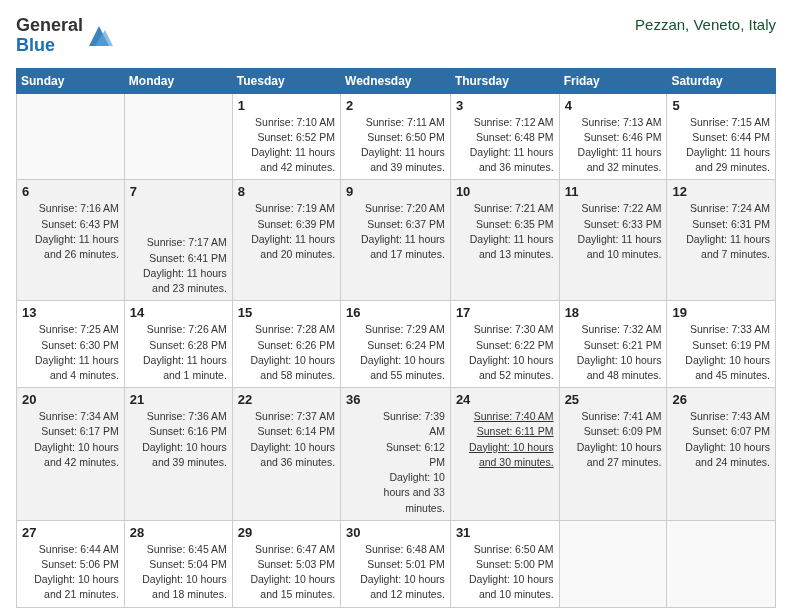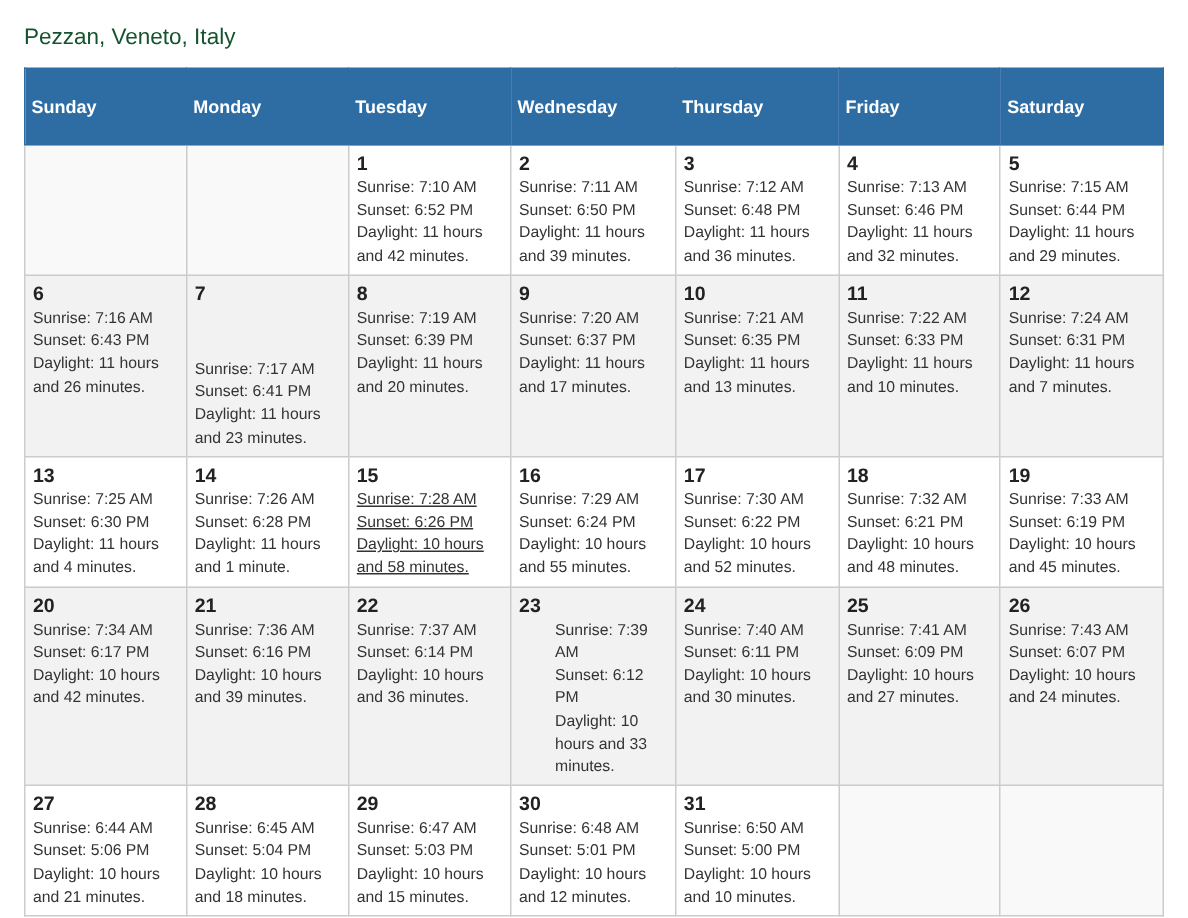--- a/index.html
+++ b/index.html
@@ -49,21 +49,21 @@
       color: #14532d;
     }
     table {
       width: 100%;
       border-collapse: collapse;
       font-size: 11px;
     }
     thead tr th {
       background: #2e6da4;
       color: #fff;
-      padding: 18px 4px;
+      padding: 5px 4px;
       text-align: left;
       font-size: 12px;
       font-weight: bold;
       border: 1px solid #2e6da4;
     }
     tbody tr {
       vertical-align: top;
     }
     tbody tr:nth-child(odd) {
       background: #fff;
@@ -82,29 +82,42 @@
       font-weight: bold;
       font-size: 13px;
       color: #222;
       display: block;
       margin-bottom: 2px;
     }
     .day-info {
       color: #333;
       line-height: 1.45;
       font-size: 10.5px;
+      text-align: right;
     }
     .empty-cell {
       background: #f9f9f9;
     }
   </style>
 </head>
 <body>
 
 <div class="header">
+  <div class="logo">
+    <div style="display:flex;align-items:center;">
+      <div style="line-height:1.1;">
+        <span class="logo-text-general">General</span><br>
+        <span class="logo-text-blue">Blue</span>
+      </div>
+      <svg class="logo-icon" viewBox="0 0 28 28" xmlns="http://www.w3.org/2000/svg">
+        <polygon points="4,24 14,4 24,24" fill="#1a6eb5" opacity="0.85"></polygon>
+        <polygon points="10,24 20,8 28,24" fill="#5ba3d9" opacity="0.7"></polygon>
+      </svg>
+    </div>
+  </div>
   <div class="title-block">
     <div class="location">Pezzan, Veneto, Italy</div>
   </div>
 </div>
 
 <table>
   <thead>
     <tr id="header-row">
         <th>Sunday</th>
         <th>Monday</th>
@@ -202,21 +215,21 @@
 Daylight: 11 hours and 4 minutes.</div>
         </td>
         <td>
           <span class="day-num">14</span>
           <div class="day-info" style="white-space: pre-line;">Sunrise: 7:26 AM
 Sunset: 6:28 PM
 Daylight: 11 hours and 1 minute.</div>
         </td>
         <td>
           <span class="day-num">15</span>
-          <div class="day-info" style="white-space: pre-line; text-decoration: underline;">Sunrise: 7:28 AM
+          <div class="day-info" style="white-space: pre-line;">Sunrise: 7:28 AM
 Sunset: 6:26 PM
 Daylight: 10 hours and 58 minutes.</div>
         </td>
         <td>
           <span class="day-num">16</span>
           <div class="day-info" style="white-space: pre-line;">Sunrise: 7:29 AM
 Sunset: 6:24 PM
 Daylight: 10 hours and 55 minutes.</div>
         </td>
         <td>
@@ -251,28 +264,28 @@
 Sunset: 6:16 PM
 Daylight: 10 hours and 39 minutes.</div>
         </td>
         <td>
           <span class="day-num">22</span>
           <div class="day-info" style="white-space: pre-line;">Sunrise: 7:37 AM
 Sunset: 6:14 PM
 Daylight: 10 hours and 36 minutes.</div>
         </td>
         <td>
-          <span class="day-num">23</span>
+          <span class="day-num">36</span>
           <div class="day-info" style="white-space: pre-line; margin-left: 24px;">Sunrise: 7:39 AM
 Sunset: 6:12 PM
 Daylight: 10 hours and 33 minutes.</div>
         </td>
         <td>
           <span class="day-num">24</span>
-          <div class="day-info" style="white-space: pre-line;">Sunrise: 7:40 AM
+          <div class="day-info" style="white-space: pre-line; text-decoration: underline;">Sunrise: 7:40 AM
 Sunset: 6:11 PM
 Daylight: 10 hours and 30 minutes.</div>
         </td>
         <td>
           <span class="day-num">25</span>
           <div class="day-info" style="white-space: pre-line;">Sunrise: 7:41 AM
 Sunset: 6:09 PM
 Daylight: 10 hours and 27 minutes.</div>
         </td>
         <td>

